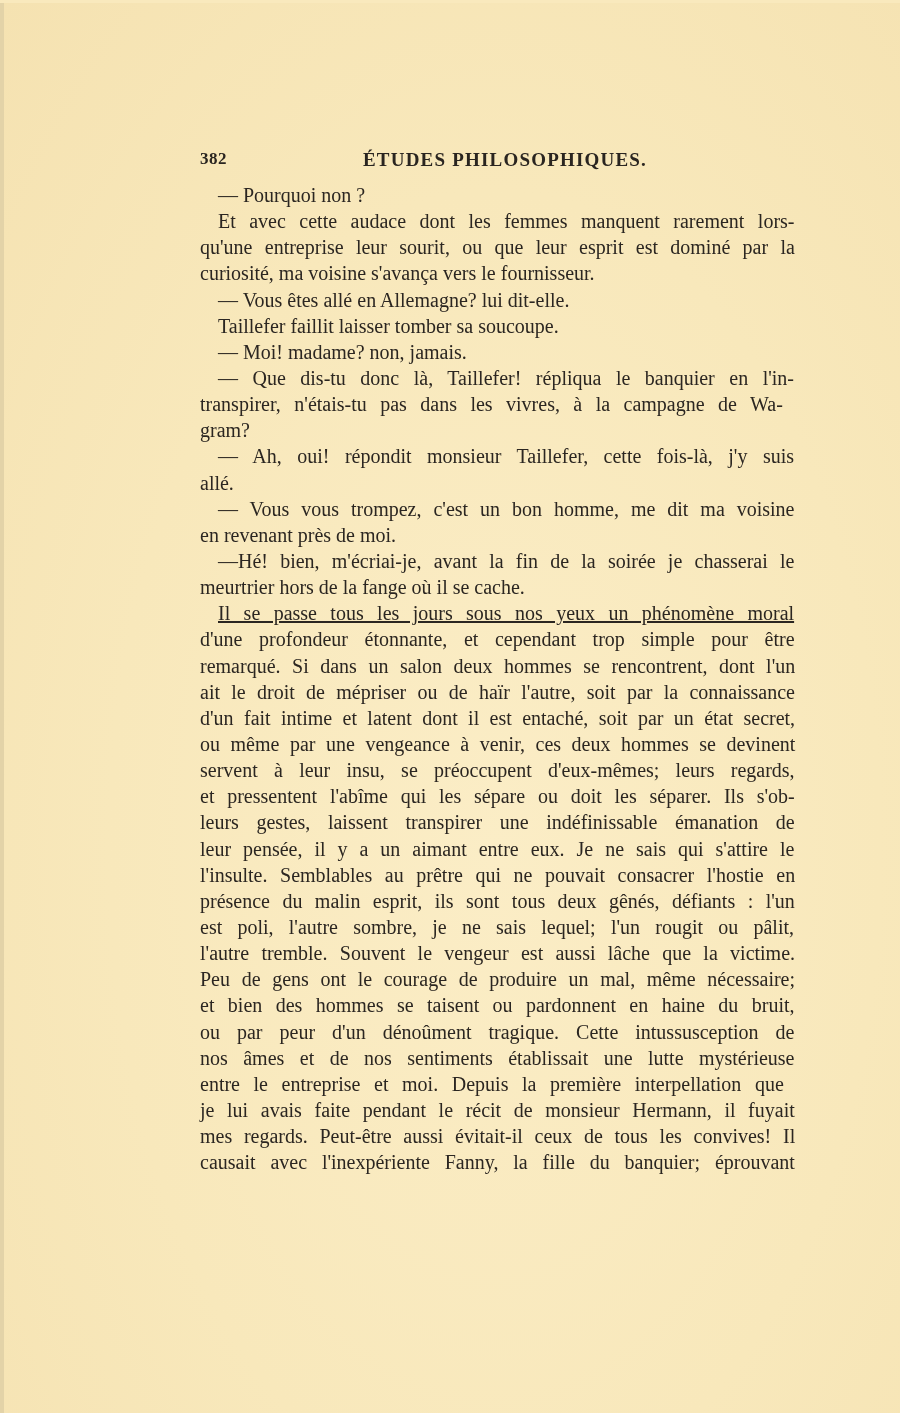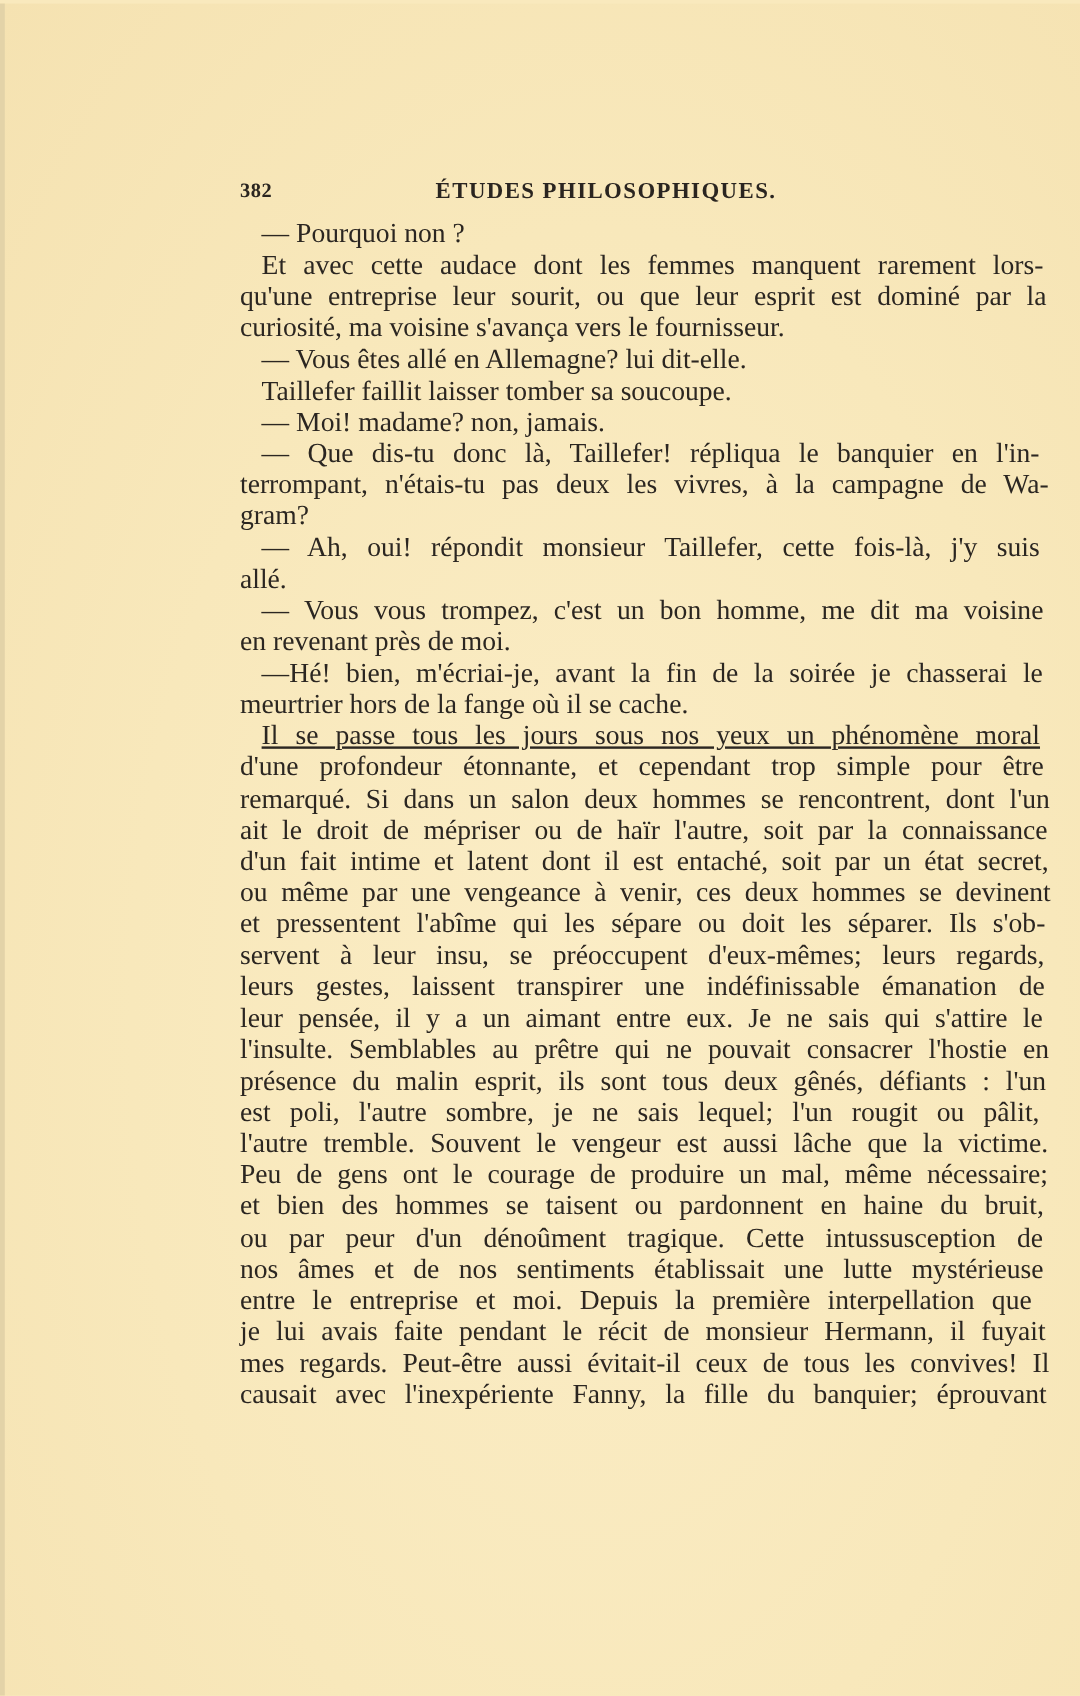--- a/index.html
+++ b/index.html
@@ -25,21 +25,21 @@
     position: absolute; left: 0; top: 0;
     font-size: 17px; font-weight: bold; letter-spacing: 0.5px;
   }
   .running-title {
     position: absolute; left: 140px; top: 0; width: 330px; text-align: center;
     font-size: 19px; font-weight: bold; letter-spacing: 1.2px;
   }
   .body-text {
     position: absolute; left: 200px; top: 179px; width: 582px;
     font-family: "Liberation Serif", serif;
-    font-size: 23px;
+    font-size: 20px;
     line-height: 26.15px;
     color: #2b2621;
   }
   .line {
     display: block; white-space: nowrap;
     text-align: justify; text-align-last: justify;
     height: 26.15px;
   }
   .line.indent { padding-left: 18px; }
   .line.last { text-align-last: left; }
@@ -57,36 +57,36 @@
 
   <div class="body-text" id="body-text">
       <span class="line indent last">— Pourquoi non ?</span>
       <span class="line indent" style="white-space: nowrap; display: block; word-spacing: 8.46354px;">Et avec cette audace dont les femmes manquent rarement lors-</span>
       <span class="line" style="white-space: nowrap; display: block; word-spacing: 7.29972px;">qu'une entreprise leur sourit, ou que leur esprit est dominé par la</span>
       <span class="line last">curiosité, ma voisine s'avança vers le fournisseur.</span>
       <span class="line indent last">— Vous êtes allé en Allemagne? lui dit-elle.</span>
       <span class="line indent last">Taillefer faillit laisser tomber sa soucoupe.</span>
       <span class="line indent last">— Moi! madame? non, jamais.</span>
       <span class="line indent" style="white-space: nowrap; display: block; word-spacing: 9.49062px;">— Que dis-tu donc là, Taillefer! répliqua le banquier en l'in-</span>
-      <span class="line" style="white-space: nowrap; display: block; word-spacing: 8.44219px;">terrompant, n'étais-tu pas deux les vivres, à la campagne de Wa-</span>
+      <span class="line" style="white-space: nowrap; display: block; word-spacing: 8.44219px;">transpirer, n'étais-tu pas dans les vivres, à la campagne de Wa-</span>
       <span class="line last">gram?</span>
       <span class="line indent" style="white-space: nowrap; display: block; word-spacing: 10.4444px;">— Ah, oui! répondit monsieur Taillefer, cette fois-là, j'y suis</span>
       <span class="line last">allé.</span>
       <span class="line indent" style="white-space: nowrap; display: block; word-spacing: 6.95028px;">— Vous vous trompez, c'est un bon homme, me dit ma voisine</span>
       <span class="line last">en revenant près de moi.</span>
       <span class="line indent" style="white-space: nowrap; display: block; word-spacing: 7.19744px;">—Hé! bien, m'écriai-je, avant la fin de la soirée je chasserai le</span>
       <span class="line last">meurtrier hors de la fange où il se cache.</span>
       <span class="line indent" style="white-space: nowrap; display: block; word-spacing: 8.38778px; text-decoration: underline;">Il se passe tous les jours sous nos yeux un phénomène moral</span>
       <span class="line" style="white-space: nowrap; display: block; word-spacing: 11.5977px;">d'une profondeur étonnante, et cependant trop simple pour être</span>
       <span class="line" style="white-space: nowrap; display: block; word-spacing: 6.50938px;">remarqué. Si dans un salon deux hommes se rencontrent, dont l'un</span>
       <span class="line" style="white-space: nowrap; display: block; word-spacing: 6.28776px;">ait le droit de mépriser ou de haïr l'autre, soit par la connaissance</span>
       <span class="line" style="white-space: nowrap; display: block; word-spacing: 5.38582px;">d'un fait intime et latent dont il est entaché, soit par un état secret,</span>
       <span class="line" style="white-space: nowrap; display: block; word-spacing: 5.52841px;">ou même par une vengeance à venir, ces deux hommes se devinent</span>
+      <span class="line" style="white-space: nowrap; display: block; word-spacing: 11.2598px;">servent à leur insu, se préoccupent d'eux-mêmes; leurs regards,</span>
       <span class="line" style="white-space: nowrap; display: block; word-spacing: 7.76705px;">et pressentent l'abîme qui les sépare ou doit les séparer. Ils s'ob-</span>
-      <span class="line" style="white-space: nowrap; display: block; word-spacing: 11.2598px;">servent à leur insu, se préoccupent d'eux-mêmes; leurs regards,</span>
       <span class="line" style="white-space: nowrap; display: block; word-spacing: 12.5915px;">leurs gestes, laissent transpirer une indéfinissable émanation de</span>
       <span class="line" style="white-space: nowrap; display: block; word-spacing: 6.97433px;">leur pensée, il y a un aimant entre eux. Je ne sais qui s'attire le</span>
       <span class="line" style="white-space: nowrap; display: block; word-spacing: 7.56944px;">l'insulte. Semblables au prêtre qui ne pouvait consacrer l'hostie en</span>
       <span class="line" style="white-space: nowrap; display: block; word-spacing: 7.44176px;">présence du malin esprit, ils sont tous deux gênés, défiants : l'un</span>
       <span class="line" style="white-space: nowrap; display: block; word-spacing: 10.2259px;">est poli, l'autre sombre, je ne sais lequel; l'un rougit ou pâlit,</span>
       <span class="line" style="white-space: nowrap; display: block; word-spacing: 7.27344px;">l'autre tremble. Souvent le vengeur est aussi lâche que la victime.</span>
       <span class="line" style="white-space: nowrap; display: block; word-spacing: 6.63778px;">Peu de gens ont le courage de produire un mal, même nécessaire;</span>
       <span class="line" style="white-space: nowrap; display: block; word-spacing: 8.40341px;">et bien des hommes se taisent ou pardonnent en haine du bruit,</span>
       <span class="line" style="white-space: nowrap; display: block; word-spacing: 11.9961px;">ou par peur d'un dénoûment tragique. Cette intussusception de</span>
       <span class="line" style="white-space: nowrap; display: block; word-spacing: 10.4497px;">nos âmes et de nos sentiments établissait une lutte mystérieuse</span>

